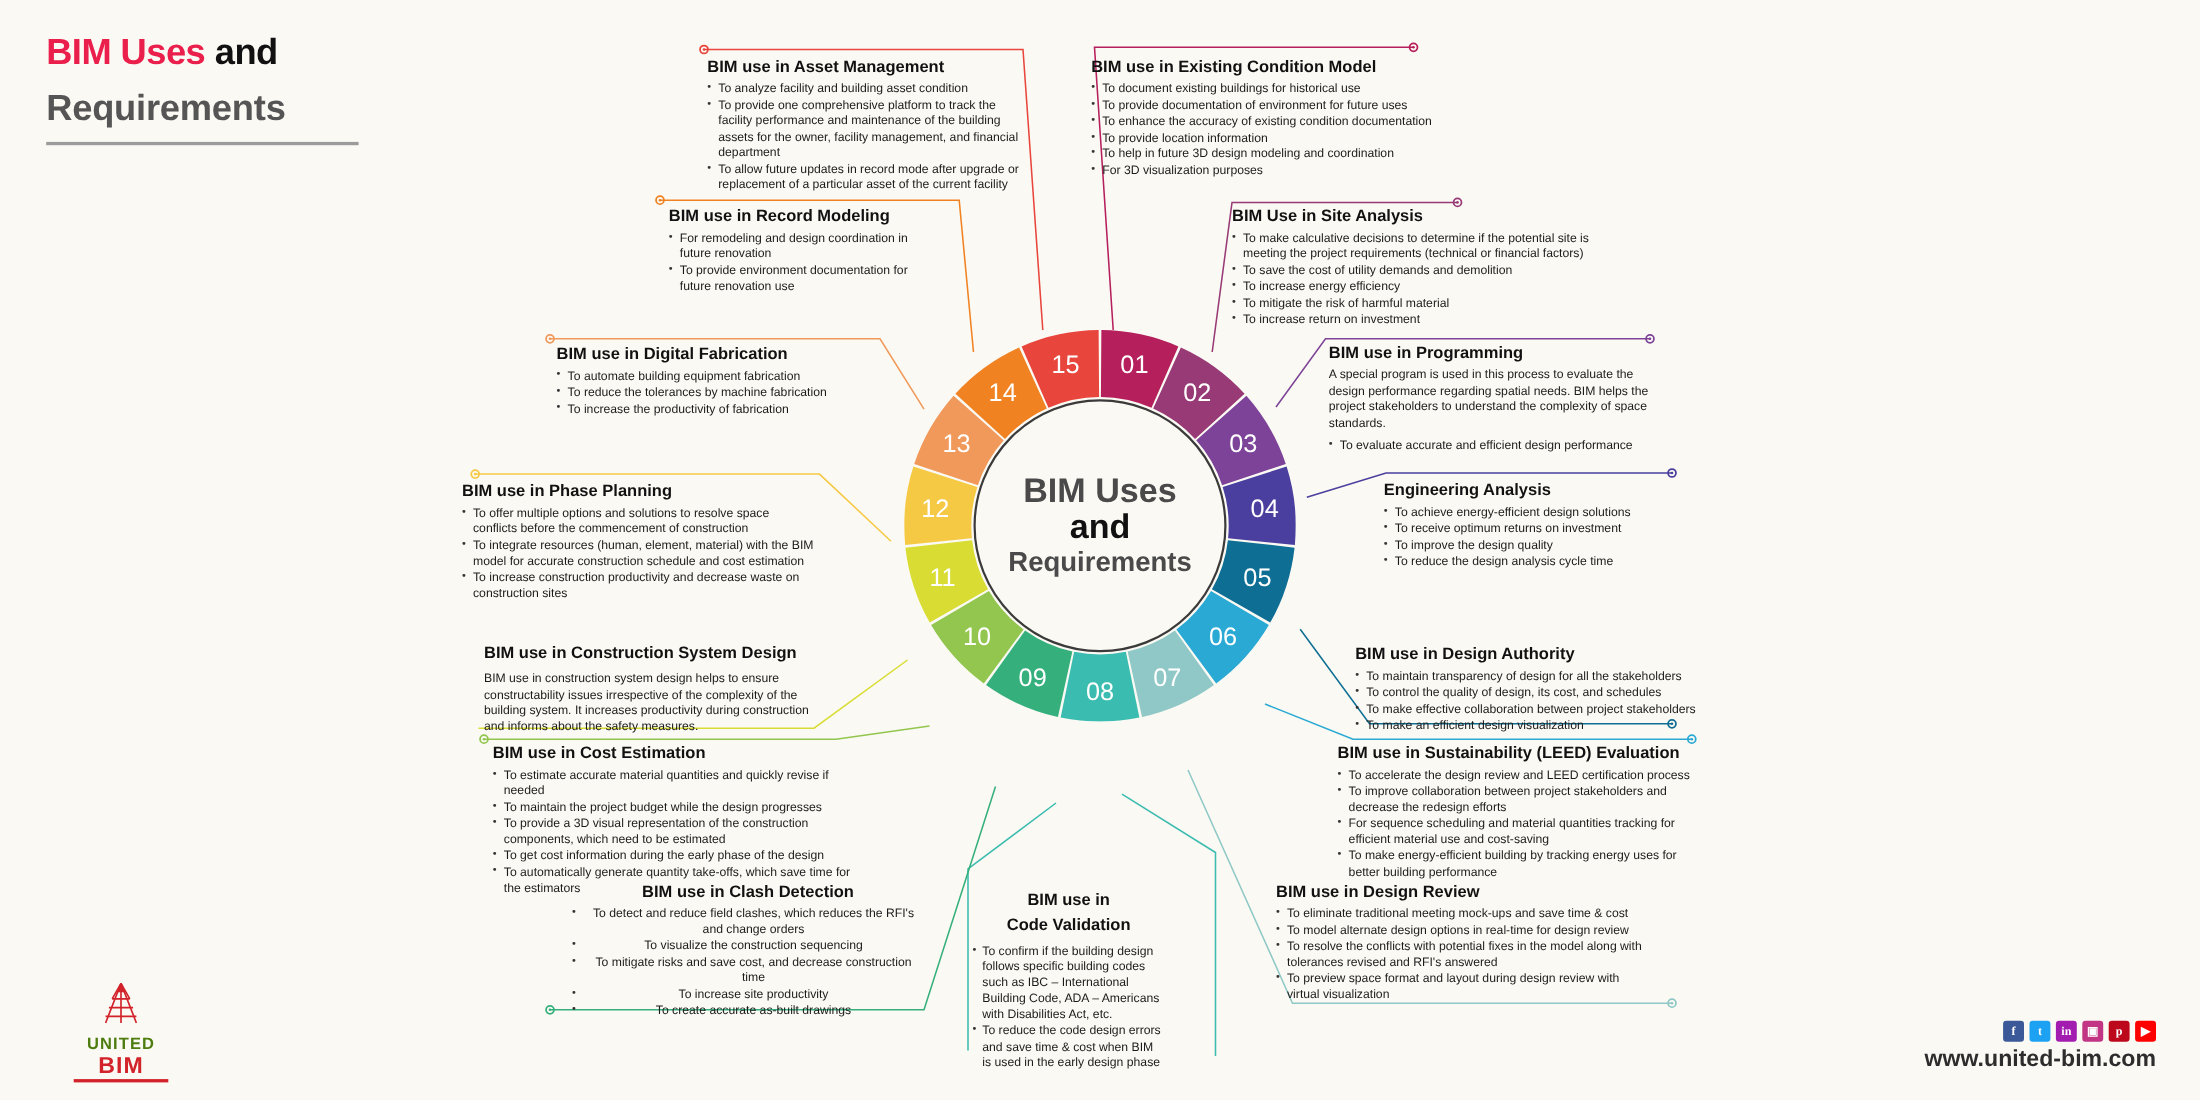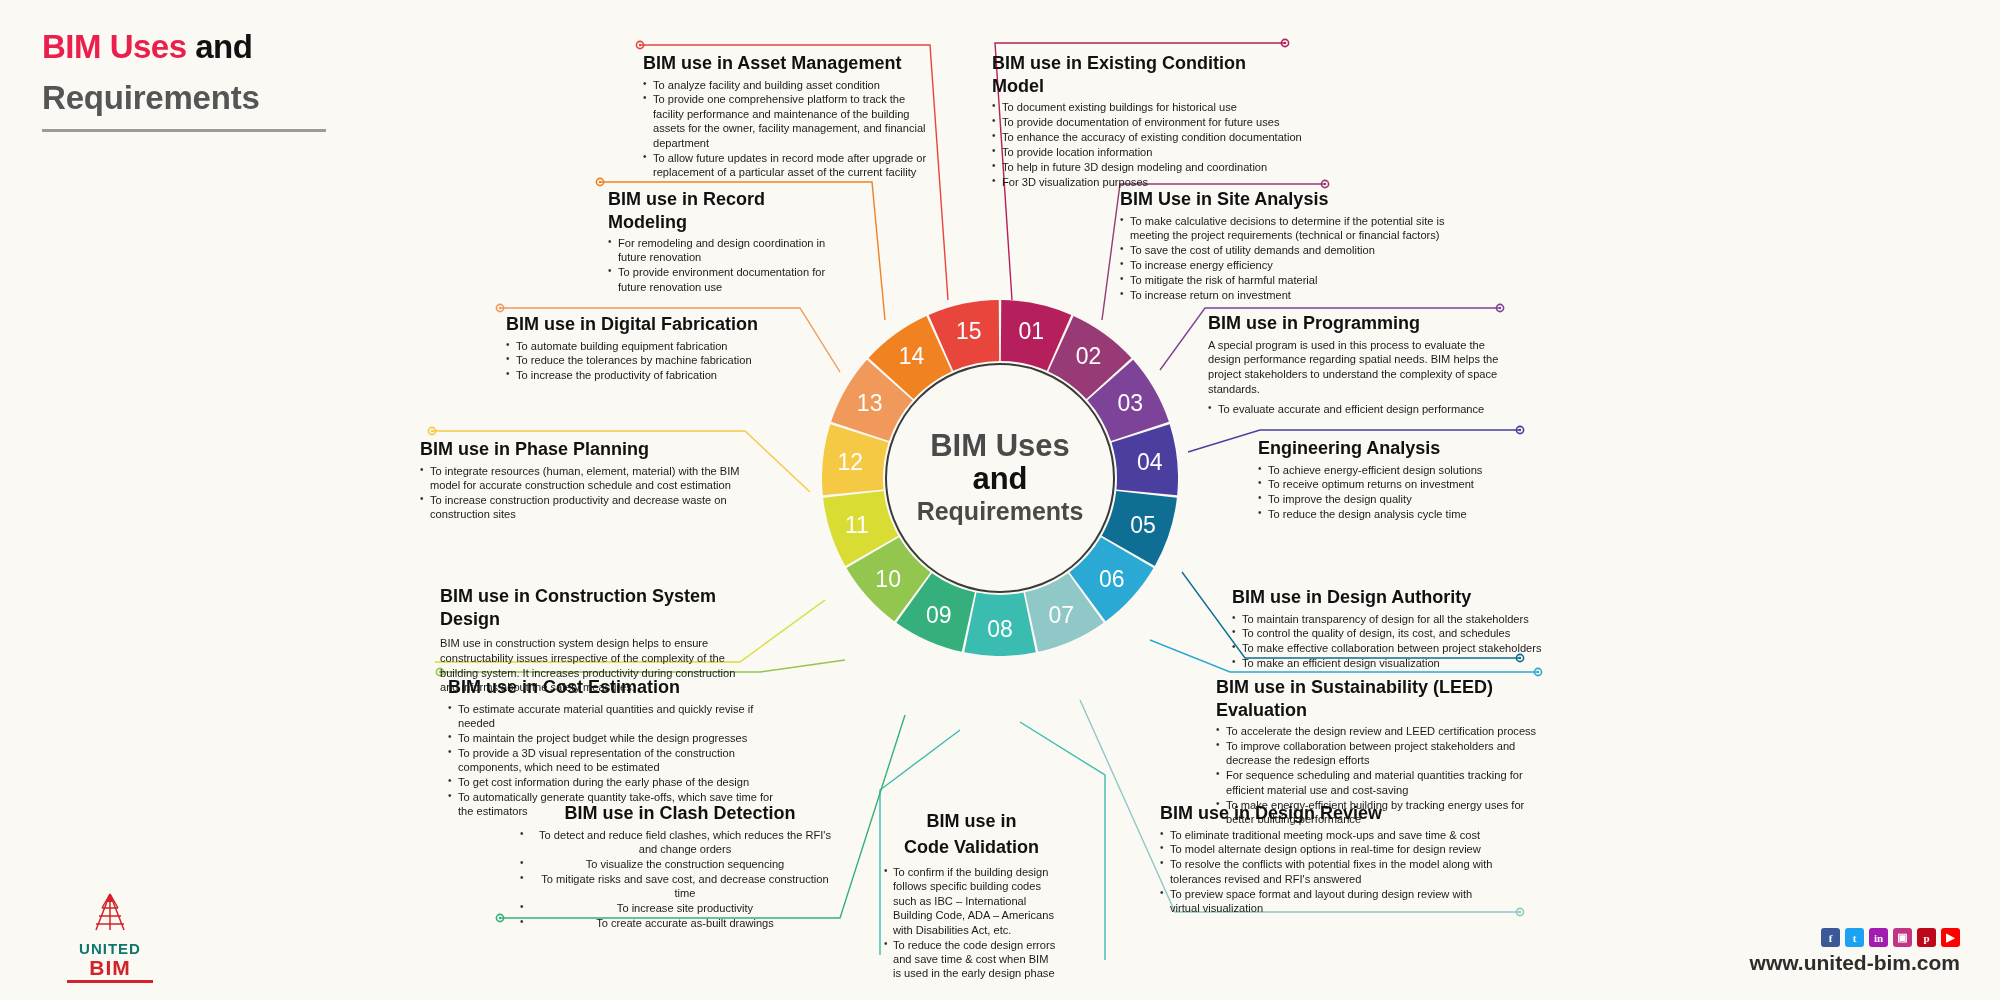--- a/index.html
+++ b/index.html
@@ -28,42 +28,42 @@
     background: #fbf9f3; border: 2px solid #3a3a3a;
     display: flex; flex-direction: column; align-items: center; justify-content: center;
     text-align: center;
   }
   #hub .l1 { font-size: 31px; font-weight: bold; color: #4a4a4a; line-height: 1.0; }
   #hub .l2 { font-size: 31px; font-weight: bold; color: #111111; line-height: 1.15; }
   #hub .l3 { font-size: 25px; font-weight: bold; color: #4a4a4a; line-height: 1.2; }
 
   
   .block { position: absolute; }
-  .block h3 { font-size: 18px; font-weight: bold; color: #111; margin-bottom: 3px; line-height: 1.25; }
+  .block h3 { font-size: 15px; font-weight: bold; color: #111; margin-bottom: 3px; line-height: 1.25; }
   .block ul { list-style: none; }
   .block li {
     font-size: 11.1px; color: #1b1b1b; line-height: 1.30;
     padding-left: 10px; position: relative; margin-bottom: 0.5px;
   }
   .block li:before {
     content: "\2022"; position: absolute; left: 0; top: -1px; font-size: 10px; color: #333;
   }
   .block p { font-size: 11.1px; color: #1b1b1b; line-height: 1.33; margin-bottom: 5px; }
   .block.center { text-align: center; }
   .block.center h3 { text-align: center; }
   .block.center ul { text-align: left; }
   .block.center li { padding-left: 9px; }
 
   
   #links { position: absolute; left: 0; top: 0; width: 2000px; height: 1000px; pointer-events: none; }
 
   
   #logo { position: absolute; left: 50px; top: 890px; width: 120px; text-align: center; }
   #logo .mark { height: 44px; }
-  #logo .united { font-size: 15px; font-weight: bold; color: #0f766e; letter-spacing: 1px; margin-top: 2px;}
+  #logo .united { font-size: 15px; font-weight: bold; color: #4d7c0f; letter-spacing: 1px; margin-top: 2px;}
   #logo .bim { font-size: 21px; font-weight: bold; color: #d2222a; letter-spacing: 1px; line-height:1; }
   #logo .rule { width: 86px; height: 3px; background:#d2222a; margin: 2px auto 0; }
 
   #social { position: absolute; right: 40px; top: 928px; text-align: right; }
   #social .icons { display: flex; gap: 5px; justify-content: flex-end; margin-bottom: 4px; }
   #social .icons span {
     width: 19px; height: 19px; border-radius: 3px; display: inline-flex;
     align-items: center; justify-content: center; color: #fff;
     font-size: 11px; font-weight: bold; font-family: "Liberation Serif", serif;
   }
@@ -298,20 +298,21 @@
   </div>
 
   <div class="block" style="left:440px; top:585px; width:315px;">
     <h3 style="margin-bottom:6px;">BIM use in Construction System Design</h3>
     <p>BIM use in construction system design helps to ensure constructability issues irrespective of the complexity of the building system. It increases productivity during construction and informs about the safety measures.</p>
   </div>
 
   <div class="block" style="left:420px; top:438px; width:320px;">
     <h3>BIM use in Phase Planning</h3>
     <ul>
+        <li>To offer multiple options and solutions to resolve space conflicts before the commencement of construction</li>
         <li>To integrate resources (human, element, material) with the BIM model for accurate construction schedule and cost estimation</li>
         <li>To increase construction productivity and decrease waste on construction sites</li>
       </ul>
   </div>
 
   <div class="block" style="left:506px; top:313px; width:290px;">
     <h3>BIM use in Digital Fabrication</h3>
     <ul>
         <li>To automate building equipment fabrication</li>
         <li>To reduce the tolerances by machine fabrication</li>

